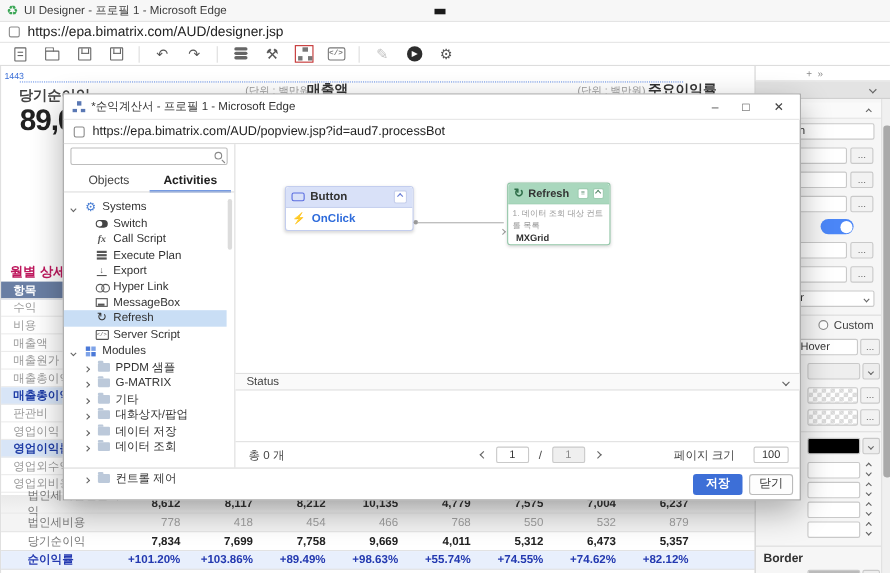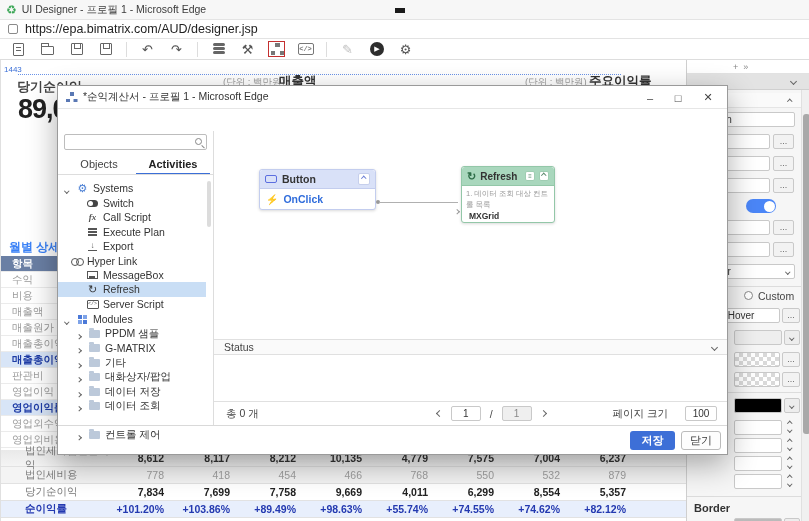--- a/index.html
+++ b/index.html
@@ -42,21 +42,21 @@
 
   
   .report { position:absolute; left:0; top:60px; width:686px; height:461px; background:#fff; border-left:1px solid #e0e0e0; }
   .selid { position:absolute; left:3px; top:5px; font-size:8px; color:#3b6fd7; }
   .selline { position:absolute; left:17px; top:14px; width:603px; border-top:1px dotted #6a93e8; }
   .kpi-title { position:absolute; left:16px; top:18px; font-size:13px; font-weight:bold; color:#444; }
   .kpi-value { position:absolute; left:17px; top:34px; font-size:27px; font-weight:bold; color:#222; letter-spacing:-1px; }
   .unit { position:absolute; top:16px; font-size:9.5px; color:#9a9a9a; }
   .sec-title { position:absolute; top:13px; font-size:12.5px; font-weight:bold; color:#333; }
   .axis-val { position:absolute; left:70px; top:82px; font-size:9px; color:#b3b3b3; }
-  .tbl-title { position:absolute; left:8px; top:179px; font-size:12px; font-weight:bold; color:#3b82f6; }
+  .tbl-title { position:absolute; left:8px; top:179px; font-size:12px; font-weight:bold; color:#be185d; }
   .urow { position:absolute; left:0; width:686px; height:16px; border-bottom:1px solid #ebebeb; font-size:10.5px; color:#999; display:flex; align-items:center; }
   .urow .ul { padding-left:11px; }
   .urow.hdr { background:linear-gradient(#74априl,#fff); background:#6a7fa4; color:#fff; font-weight:bold; }
   .urow.hl { background:#d8e5f7; color:#1f3da6; font-weight:bold; }
   .ltable { position:absolute; left:0; top:390px; width:686px; }
   .lrow { display:flex; height:17px; border-bottom:1px solid #e2e2e2; font-size:10.5px; align-items:center; }
   .lrow .lbl { width:110px; padding-left:24px; color:#777; }
   .lrow .cell { width:66px; text-align:right; padding-right:13px; }
   .lrow.shade { background:linear-gradient(#e9e9e9,#f4f4f4); }
   .lrow.shade .cell { font-weight:bold; color:#333; }
@@ -293,22 +293,22 @@
         <span class="cell">532</span>
         <span class="cell">879</span>
     </div>
     <div class="lrow bold">
       <span class="lbl">당기순이익</span>
       <span class="cell">7,834</span>
         <span class="cell">7,699</span>
         <span class="cell">7,758</span>
         <span class="cell">9,669</span>
         <span class="cell">4,011</span>
-        <span class="cell">6,299</span>
-        <span class="cell">8,554</span>
+        <span class="cell">5,312</span>
+        <span class="cell">6,473</span>
         <span class="cell">5,357</span>
     </div>
     <div class="lrow ratio">
       <span class="lbl">순이익률</span>
       <span class="cell">+101.20%</span>
         <span class="cell">+103.86%</span>
         <span class="cell">+89.49%</span>
         <span class="cell">+98.63%</span>
         <span class="cell">+55.74%</span>
         <span class="cell">+74.55%</span>
@@ -395,20 +395,24 @@
 </div>
 
 <div class="popup">
   <div class="p-title">
     <span class="p-flowicon"></span>
     <span class="txt">*순익계산서 - 프로필 1 - Microsoft Edge</span>
   </div>
   <span class="winbtn" style="right:68px">–</span>
   <span class="winbtn" style="right:40px">□</span>
   <span class="winbtn" style="right:10px">✕</span>
+  <div class="p-url">
+    <span class="urlicon"></span>
+    <span class="txt">https://epa.bimatrix.com/AUD/popview.jsp?id=aud7.processBot</span>
+  </div>
 
   <div class="searchbox">
       <span class="mag"></span>
     </div>
   <div class="tab" style="left:4px">Objects</div>
   <div class="tab active" style="left:78px">Activities</div>
   <div class="tabline"></div>
 
   <div class="titem" style="top:95px;padding-left:4px">
     <span class="caret"><span class="chev d sm"></span></span>
@@ -432,21 +436,21 @@
         <span class="bars"></span>
       </span>
       <span>Execute Plan</span>
     </div>
   <div class="titem" style="top:153px;padding-left:28px">
       <span class="ticon">
         <span class="exp">↓</span>
       </span>
       <span>Export</span>
     </div>
-  <div class="titem" style="top:168px;padding-left:12px">
+  <div class="titem" style="top:168px;padding-left:28px">
       <span class="ticon">
         <span class="lnk"></span>
       </span>
       <span>Hyper Link</span>
     </div>
   <div class="titem" style="top:182px;padding-left:28px">
       <span class="ticon">
         <span class="msg"></span>
       </span>
       <span>MessageBox</span>

